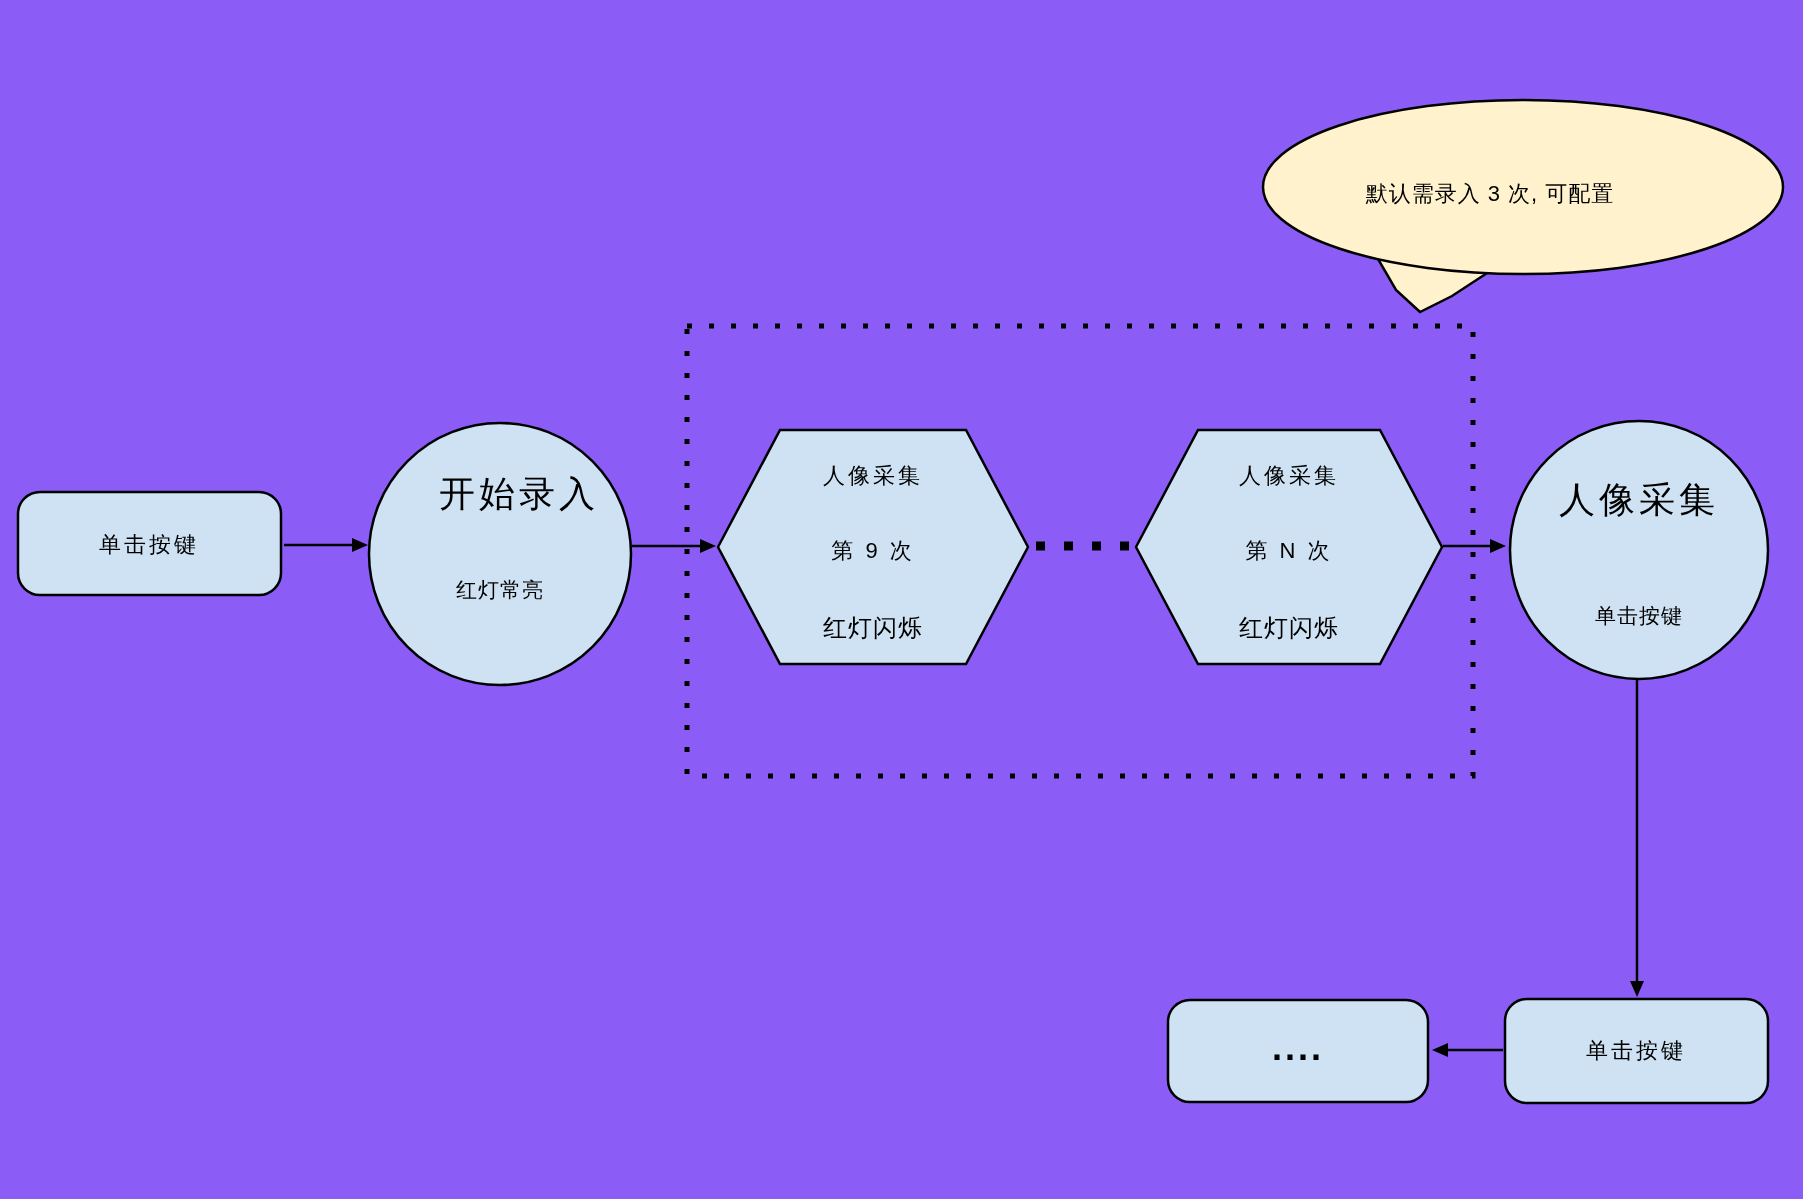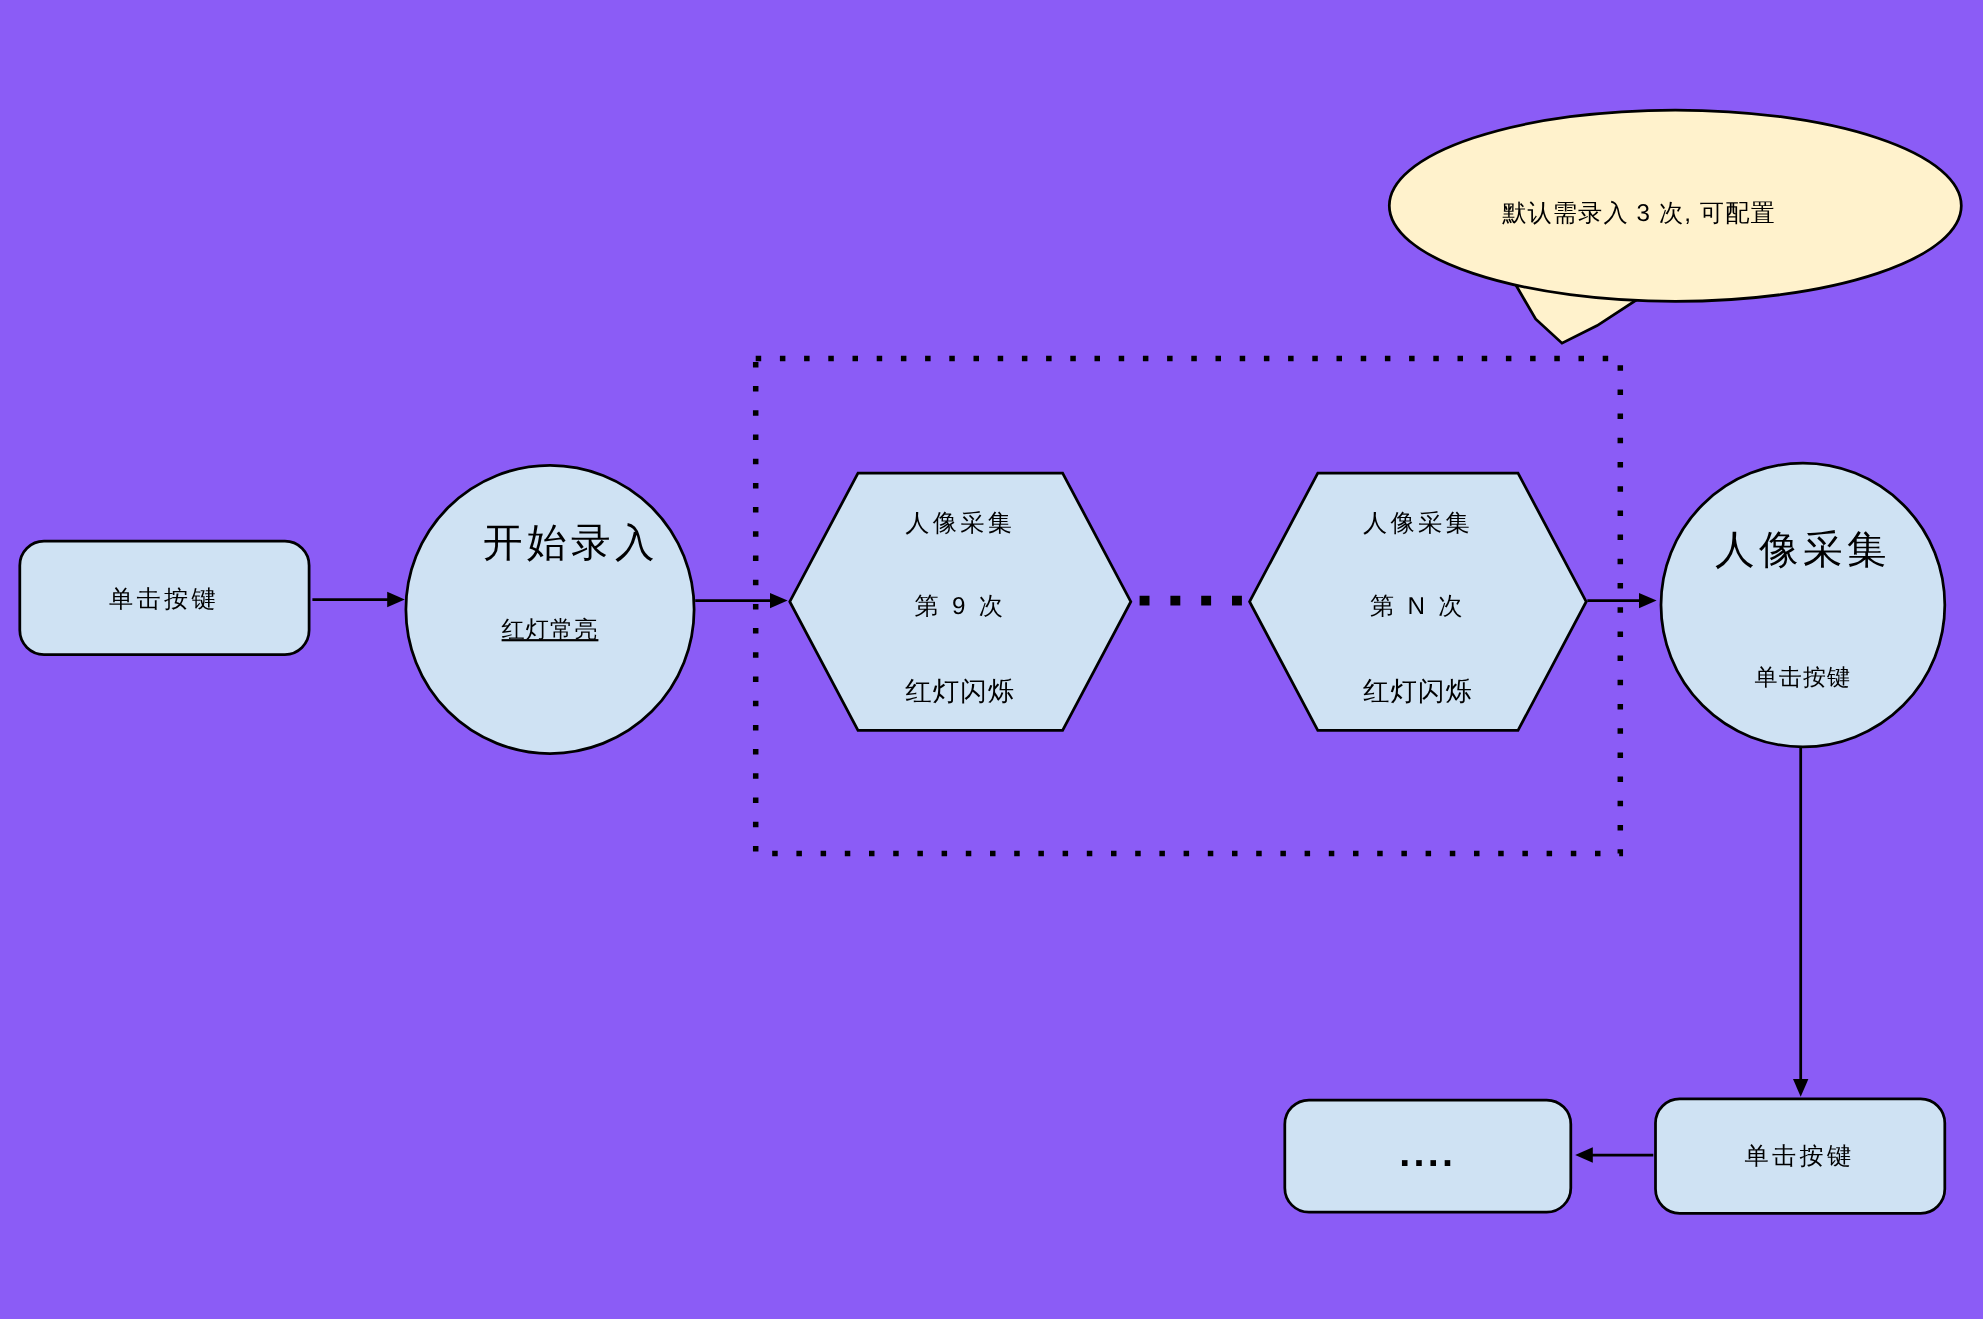--- a/index.html
+++ b/index.html
@@ -72,21 +72,21 @@
 
     <line x1="1503" y1="1050" x2="1447" y2="1050" class="edge"></line>
     <polygon points="1432,1050 1448,1043 1448,1057" class="head"></polygon>
   </svg>
 
   <div class="t fs22" style="left:1490px;top:194px;">默认需录入 3 次, 可配置</div>
 
   <div class="t fs34" style="left:149px;top:545px;">单击按键</div>
 
   <div class="t fs36" style="left:519px;top:494px;">开始录入</div>
-  <div class="t fs21" style="left:500px;top:572px;text-decoration:underline;">红灯常亮</div>
+  <div class="t fs21" style="left:500px;top:590px;">红灯常亮</div>
 
   <div class="t fs34" style="left:873px;top:476px;">人像采集</div>
   <div class="t fs34" style="left:873px;top:551px;">第 9 次</div>
   <div class="t fs20" style="left:873px;top:628px;">红灯闪烁</div>
 
   <div class="t fs34" style="left:1289px;top:476px;">人像采集</div>
   <div class="t fs34" style="left:1289px;top:551px;text-align:right;">第 N 次</div>
   <div class="t fs20" style="left:1289px;top:628px;">红灯闪烁</div>
 
   <div class="t fs36" style="left:1639px;top:500px;">人像采集</div>

